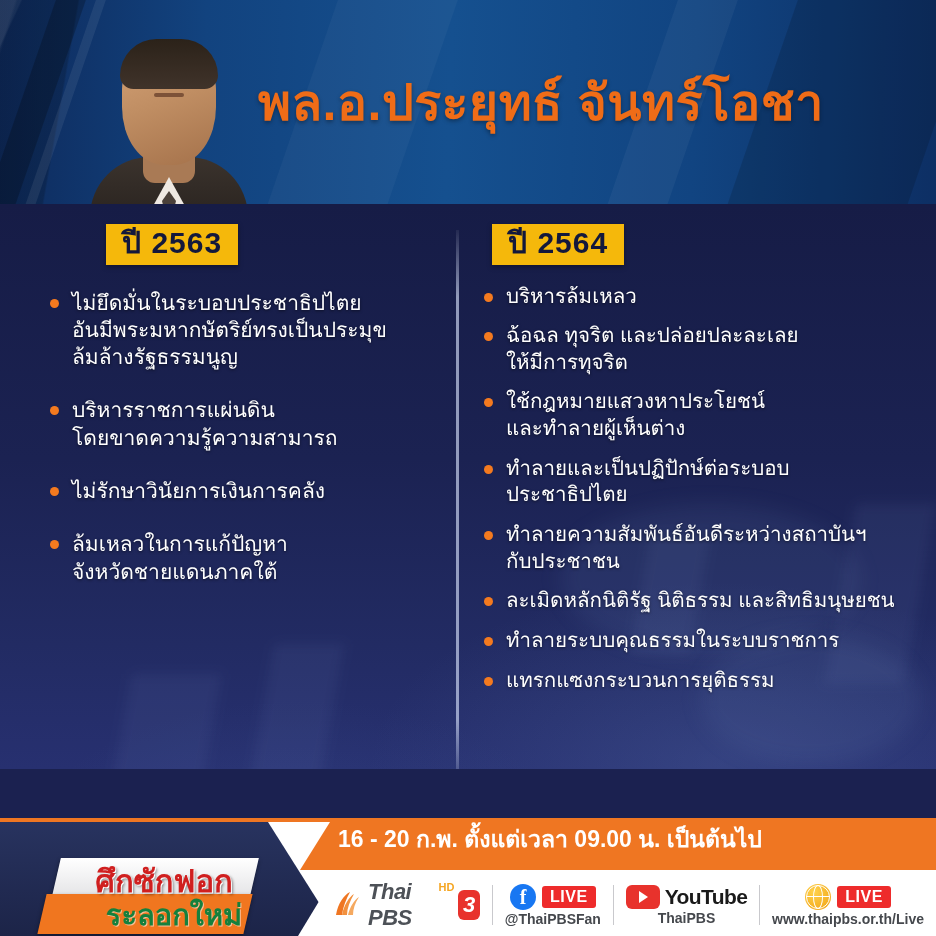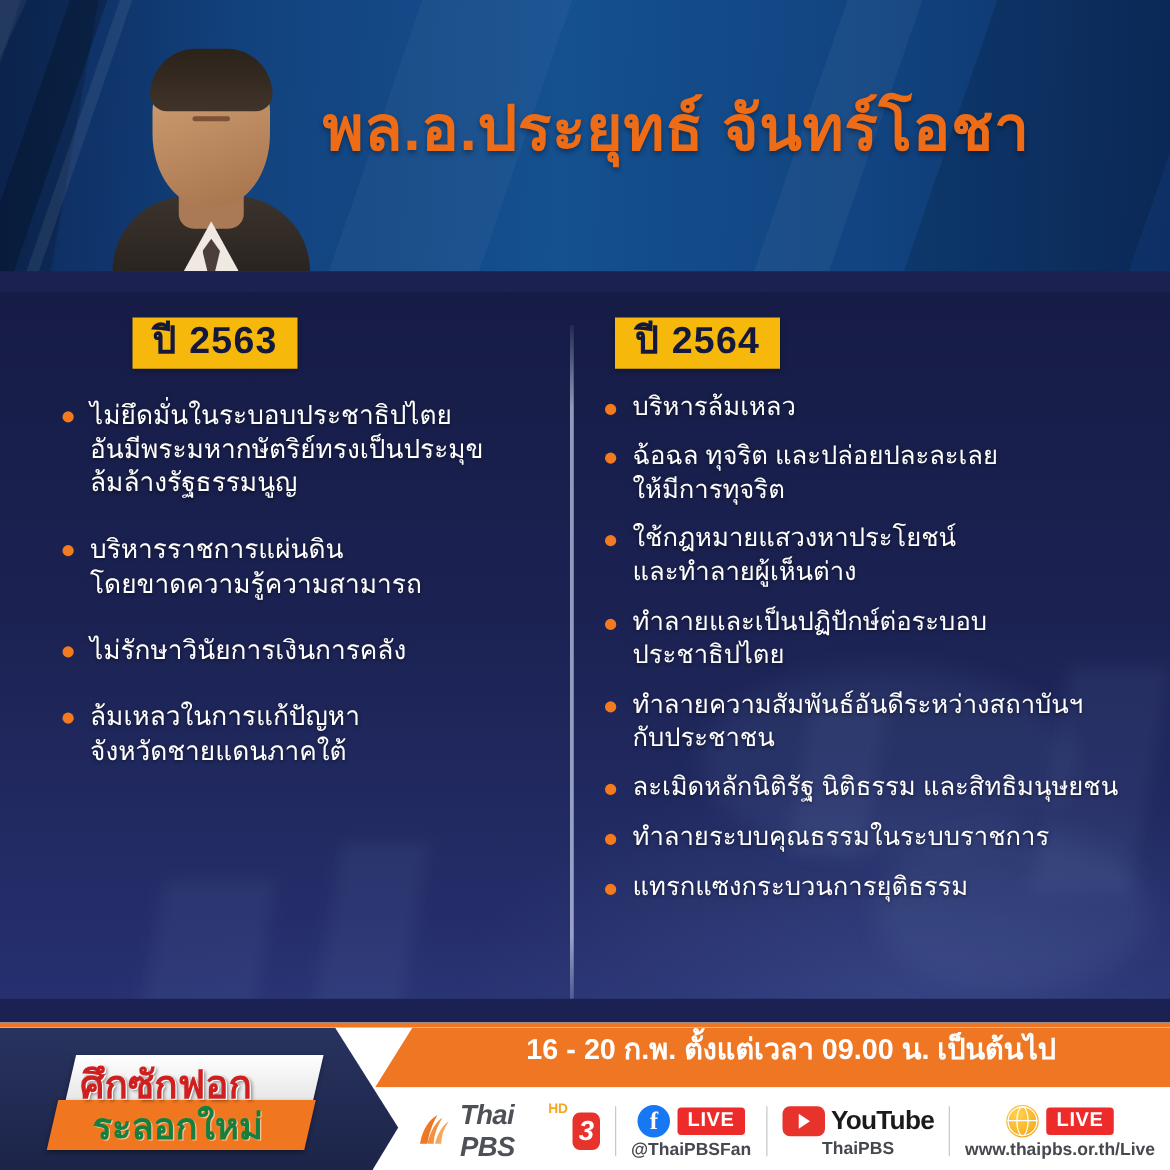--- a/index.html
+++ b/index.html
@@ -90,21 +90,21 @@
     color:#ef6c17;
     font-size:50px;font-weight:bold;
     letter-spacing:.5px;
     text-shadow:0 2px 4px rgba(0,0,0,.35);
     line-height:1;
     white-space:nowrap;
   }
 
   
   .body-area{
-    position:absolute;left:0;top:234px;width:936px;height:565px;
+    position:absolute;left:0;top:204px;width:936px;height:565px;
     background:
       radial-gradient(ellipse 500px 260px at 720px 560px, rgba(90,115,175,0.28) 0%, rgba(90,115,175,0) 70%),
       radial-gradient(ellipse 380px 200px at 300px 640px, rgba(70,95,155,0.20) 0%, rgba(70,95,155,0) 72%),
       linear-gradient(180deg,#161c46 0%, #1b2252 45%, #222b63 78%, #273070 100%);
     overflow:hidden;
   }
   .bg-blob{position:absolute;background:rgba(120,145,200,0.10);border-radius:50%;filter:blur(10px);}
   .bg-bar{position:absolute;background:rgba(120,145,200,0.09);transform:skewX(-10deg);filter:blur(6px);}
 
   .divider{
@@ -167,21 +167,21 @@
     background:#ef7622;
     clip-path:polygon(130px 0, 736px 0, 736px 48px, 100px 48px);
   }
   .f-white{
     position:absolute;left:250px;top:52px;width:686px;height:66px;
     background:#ffffff;
     clip-path:polygon(88px 0, 686px 0, 686px 66px, 48px 66px);
   }
 
   
-  .show-logo{position:absolute;left:42px;top:26px;width:230px;height:74px;}
+  .show-logo{position:absolute;left:42px;top:40px;width:230px;height:74px;text-align:center;}
   .show-top{
     position:absolute;left:14px;top:0;width:198px;height:42px;
     background:linear-gradient(180deg,#ffffff 0%,#e2e2e4 100%);
     transform:skewX(-13deg);
     box-shadow:0 2px 4px rgba(0,0,0,.4);
   }
   .show-bot{
     position:absolute;left:0px;top:36px;width:206px;height:40px;
     background:#f0761f;
     transform:skewX(-13deg);
@@ -195,21 +195,21 @@
   }
   .show-bot-txt{
     position:absolute;left:32px;top:34px;width:200px;
     color:#18203f;font-size:29px;font-weight:bold;
     text-shadow:1px 1px 0 rgba(255,255,255,.55);
     white-space:nowrap;
   }
 
   .f-date{
     position:absolute;left:338px;top:10px;width:590px;
-    text-align:center;color:#ffffff;
+    text-align:left;color:#ffffff;
     font-size:23px;font-weight:bold;
     line-height:1;white-space:nowrap;
   }
 
   .logo-row{
     position:absolute;left:320px;top:58px;width:616px;height:58px;
     display:flex;align-items:center;
   }
   .logo-cell{
     display:flex;align-items:center;justify-content:center;

